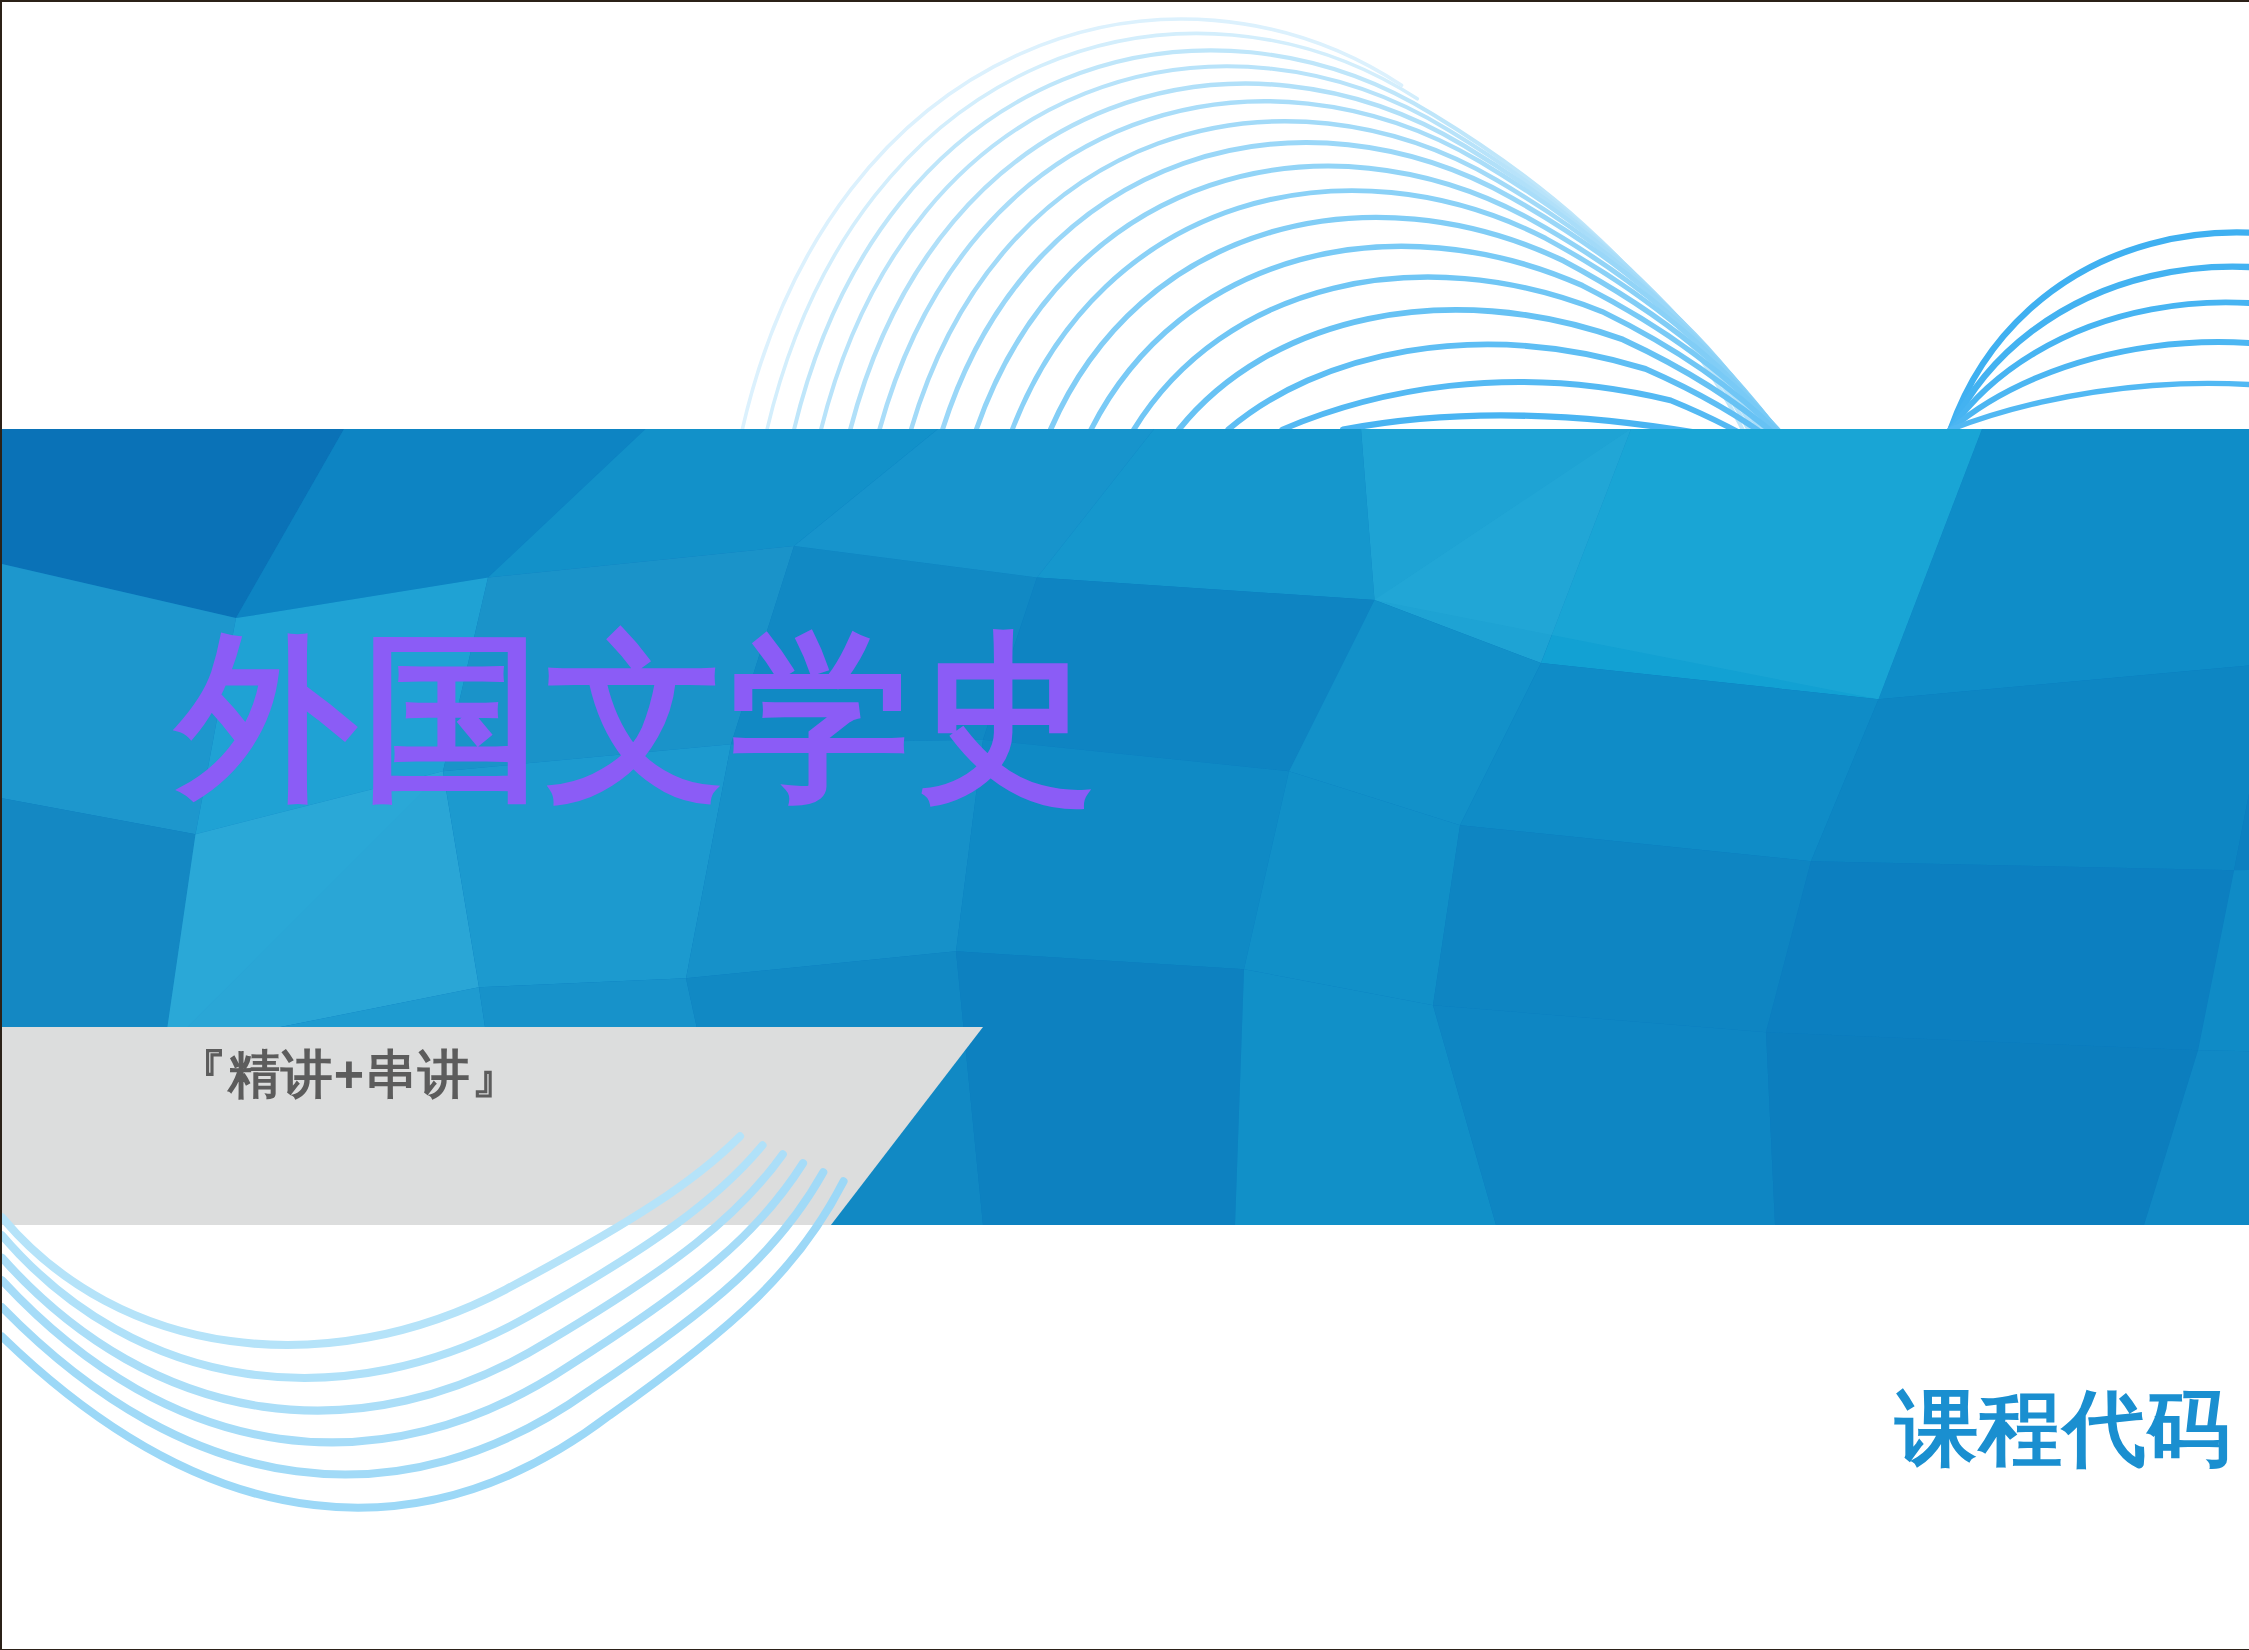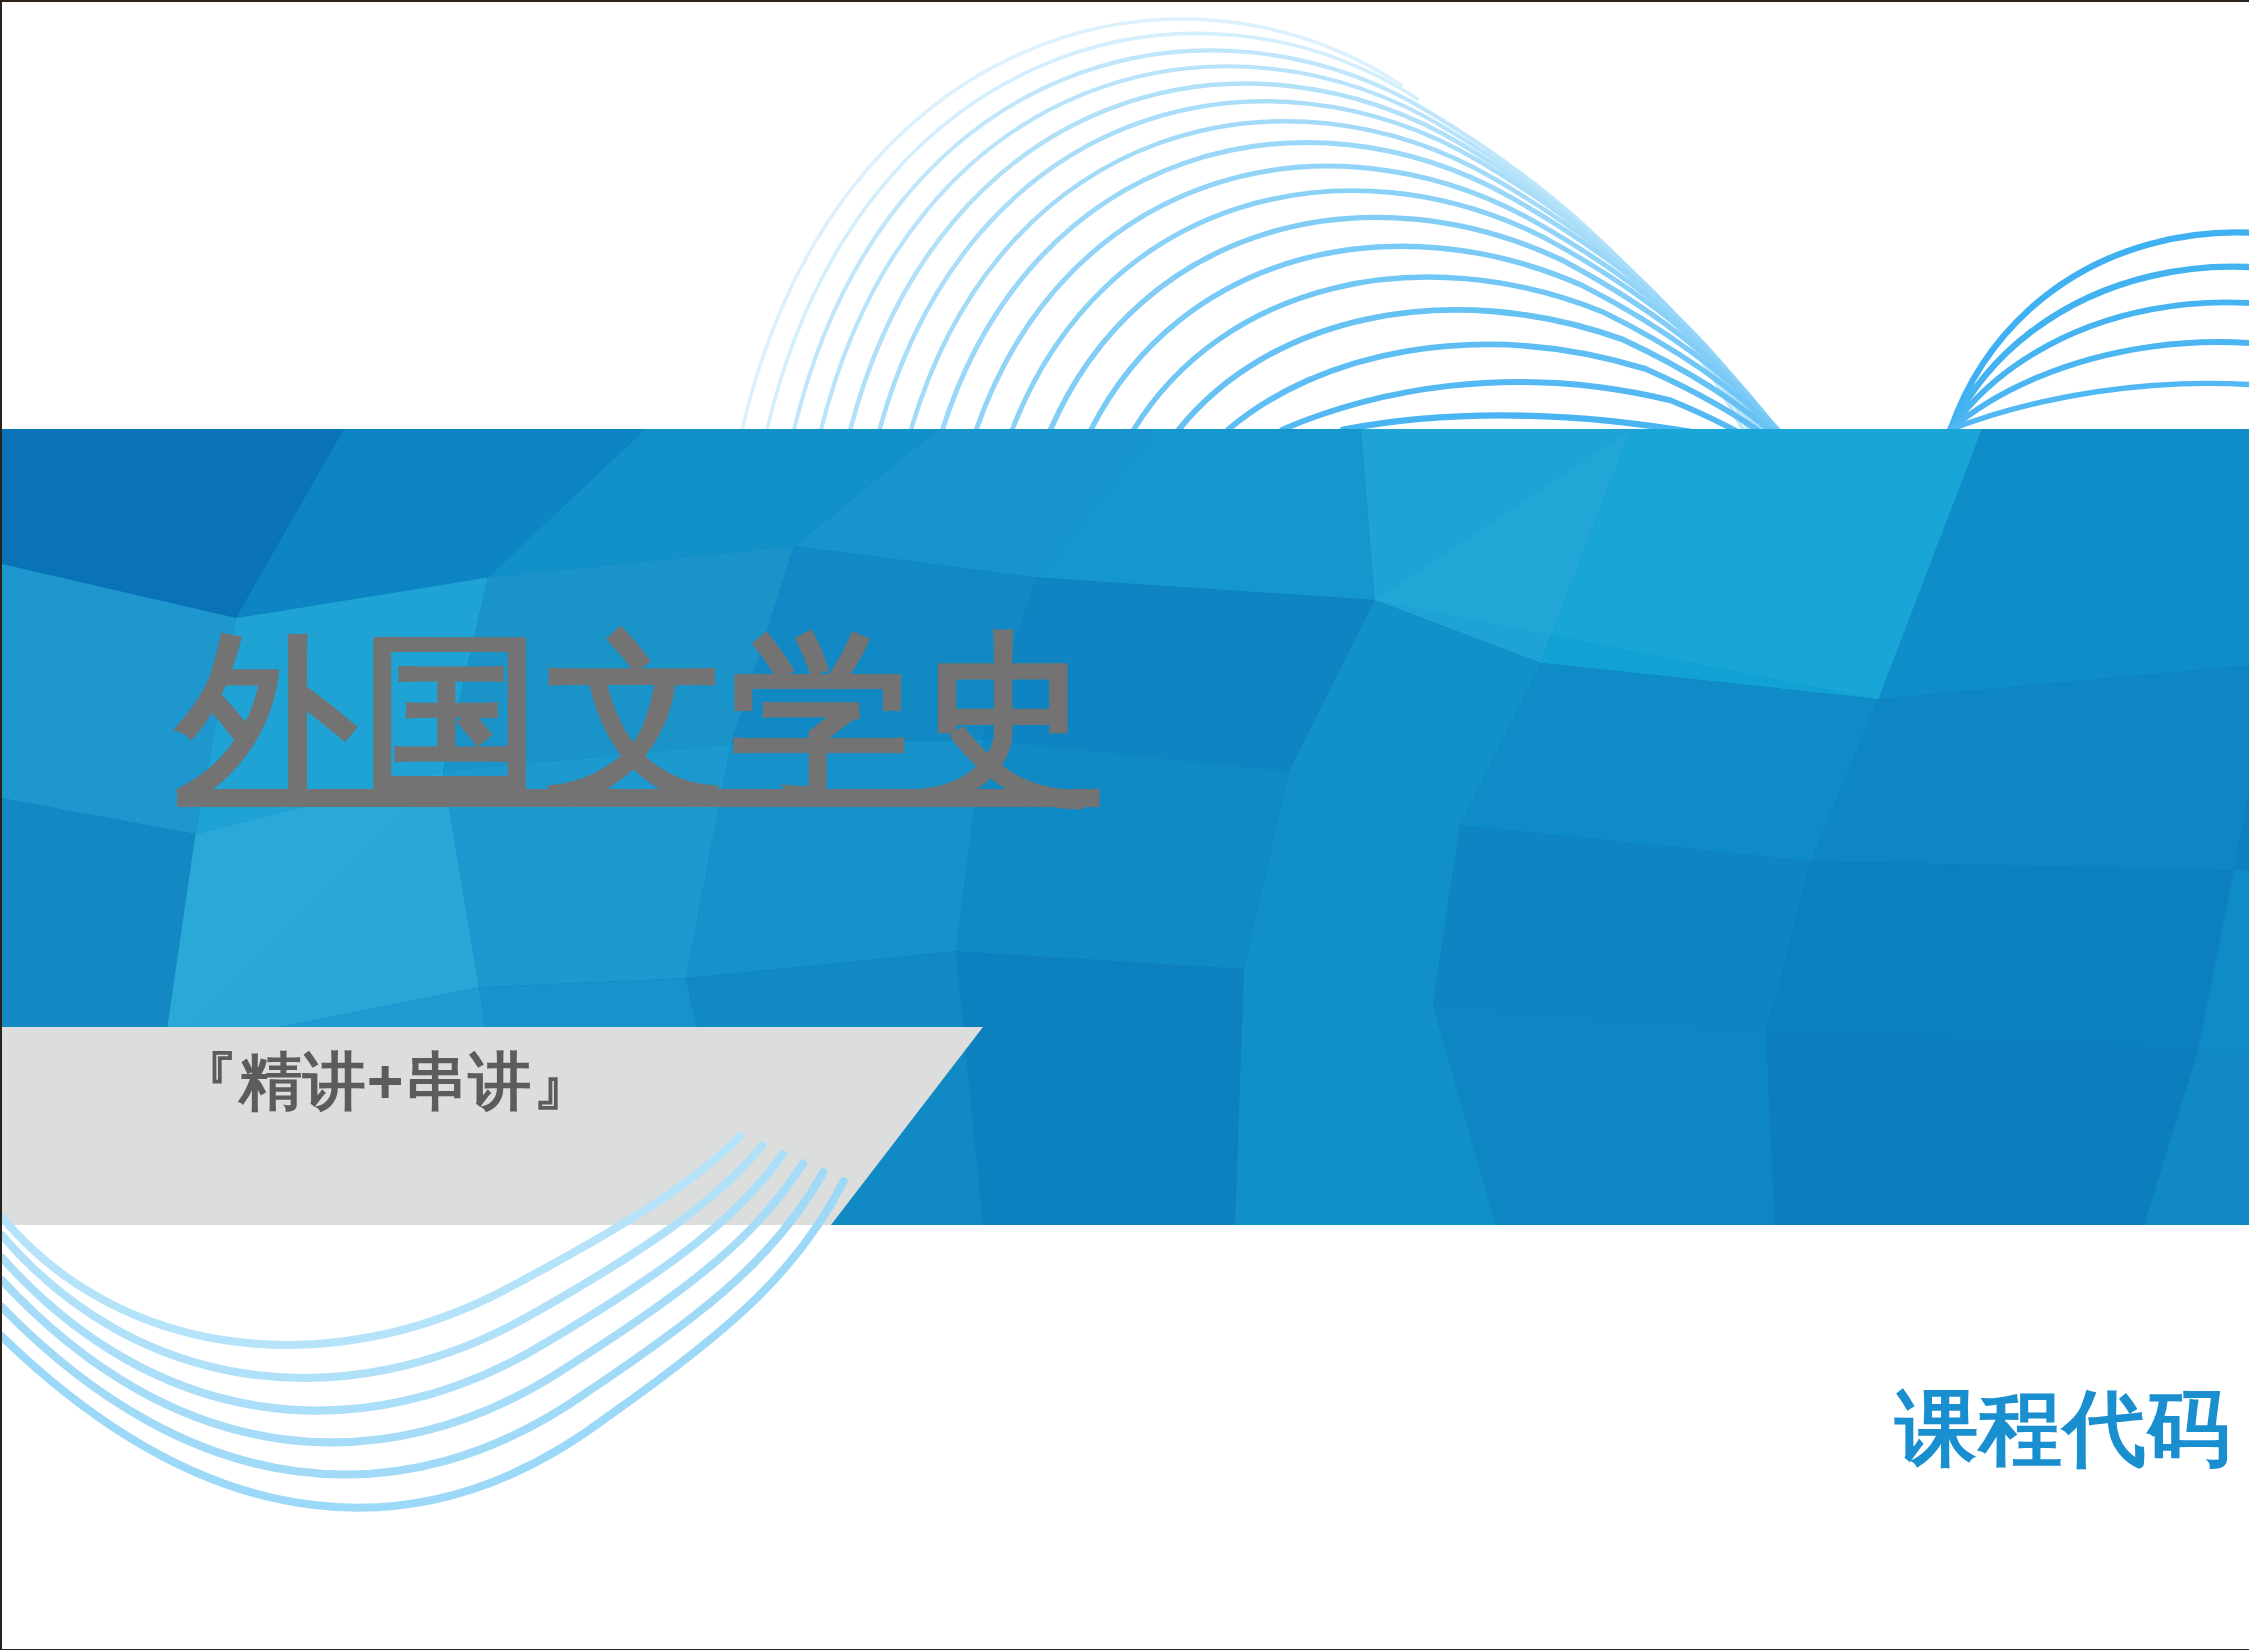--- a/index.html
+++ b/index.html
@@ -52,46 +52,45 @@
   .title-wrap {
     position: absolute;
     left: 175px;
     top: 621px;
     z-index: 4;
   }
   .title-text {
     font-size: 180px;
     line-height: 1.06;
     font-weight: 700;
-    color: #737373;
+    color: #8b5cf6;
     letter-spacing: 4.5px;
     white-space: nowrap;
     margin: 0;
-    text-decoration: underline;
   }
 
   
   .gray-band {
     position: absolute;
     left: 0;
     top: 1025px;
     width: 981px;
     height: 198px;
     background: #dcdddd;
     z-index: 3;
     clip-path: polygon(0 0, 100% 0, 84.5% 100%, 0 100%);
   }
   .subtitle-wrap {
     position: absolute;
     left: 173px;
     top: 1043px;
     z-index: 4;
   }
   .subtitle-text {
-    font-size: 63px;
+    font-size: 52px;
     line-height: 1.15;
     font-weight: 700;
     color: #5c5c5c;
     letter-spacing: 0.9px;
     white-space: nowrap;
     margin: 0;
   }
 
   
   .course-code {

